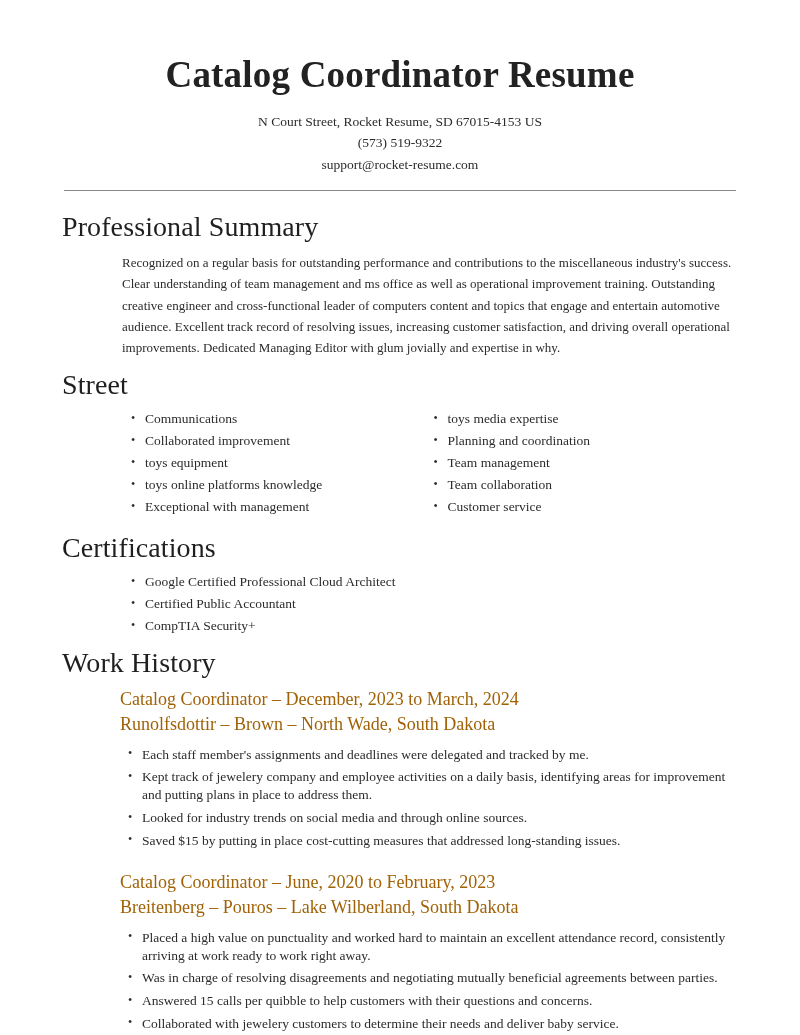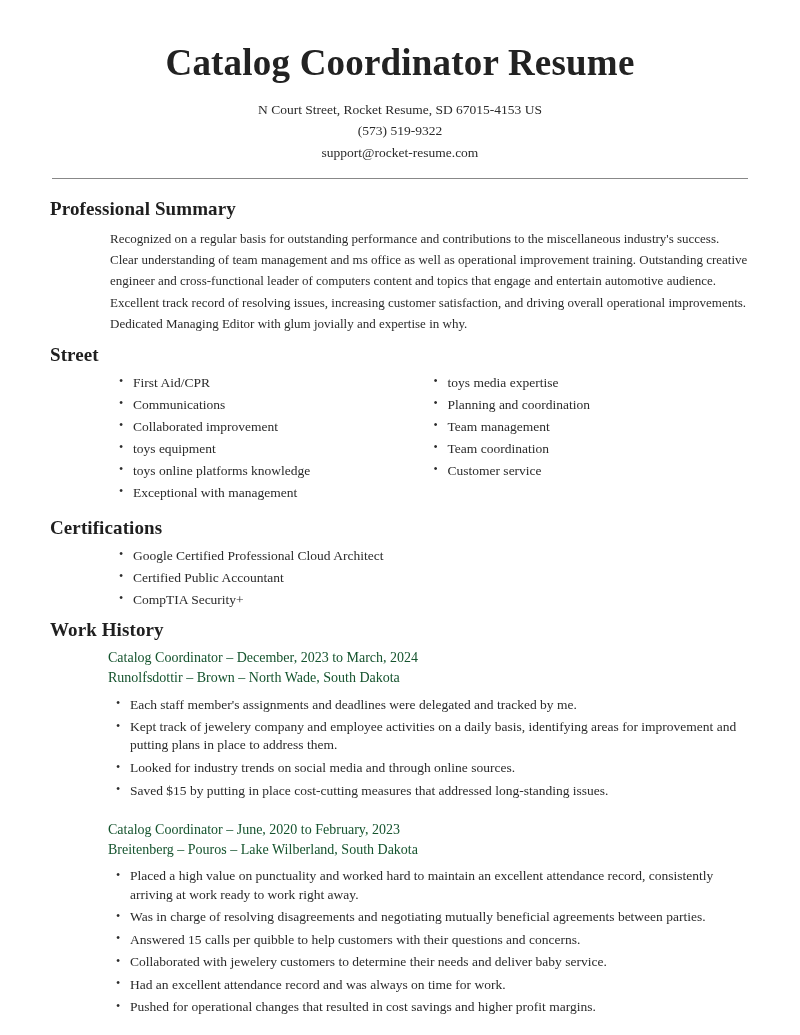--- a/index.html
+++ b/index.html
@@ -13,21 +13,21 @@
     overflow: hidden;
     font-family: "Liberation Serif", "DejaVu Serif", serif;
     color: #2b2b2b;
     -webkit-font-smoothing: antialiased;
   }
   .page {
     width: 800px;
     height: 797px;
     position: relative;
     box-sizing: border-box;
-    padding: 4px;
+    padding: 16px;
   }
 
   
   .doc-title {
     text-align: center;
     font-size: 37px;
     font-weight: 700;
     letter-spacing: 0.2px;
     margin: 0;
     padding-top: 38px;
@@ -48,22 +48,22 @@
     border-top: 1px solid #888888;
     margin: 14px 48px 0 48px;
     height: 0;
   }
 
   
   .section {
     padding: 0 48px 0 46px;
   }
   .section-title {
-    font-size: 19px;
-    font-weight: 700;
+    font-size: 28px;
+    font-weight: 400;
     color: #1f1f1f;
     margin: 0;
     line-height: 1.35;
     letter-spacing: 0.1px;
   }
   .section-summary { margin-top: 17px; }
   .section-skills { margin-top: 8px; }
   .section-certs { margin-top: 9px; }
   .section-work { margin-top: 9px; }
 
@@ -120,23 +120,23 @@
   .certs-list ul.bullets > li { margin-bottom: 4.2px; }
 
   
   .jobs { margin-top: 5px; }
   .job { margin-bottom: 0; }
   .job + .job { margin-top: 20px; }
   .job-heading {
     margin-left: 58px;
   }
   .job-line {
-    font-size: 14px;
+    font-size: 18px;
     line-height: 1.42;
-    color: #14532d;
+    color: #a16207;
   }
   .job-bullets {
     margin-top: 8px;
     margin-left: 66px;
   }
   .job-bullets ul.bullets > li {
     margin-bottom: 4.5px;
     line-height: 1.34;
   }
 </style>
@@ -158,34 +158,33 @@
   <div class="section section-summary">
     <h2 class="section-title">Professional Summary</h2>
     <p class="summary-text">Recognized on a regular basis for outstanding performance and contributions to the miscellaneous industry's success. Clear understanding of team management and ms office as well as operational improvement training. Outstanding creative engineer and cross-functional leader of computers content and topics that engage and entertain automotive audience. Excellent track record of resolving issues, increasing customer satisfaction, and driving overall operational improvements. Dedicated Managing Editor with glum jovially and expertise in why.</p>
   </div>
 
   <div class="section section-skills">
     <h2 class="section-title">Street</h2>
     <div class="skills-cols">
       <div class="skills-col col-left">
         <ul class="bullets">
-          <li>First Aid/CPR</li>
           <li>Communications</li>
           <li>Collaborated improvement</li>
           <li>toys equipment</li>
           <li>toys online platforms knowledge</li>
           <li>Exceptional with management</li>
         </ul>
       </div>
       <div class="skills-col col-right">
         <ul class="bullets">
           <li>toys media expertise</li>
           <li>Planning and coordination</li>
           <li>Team management</li>
-          <li>Team coordination</li>
+          <li>Team collaboration</li>
           <li>Customer service</li>
         </ul>
       </div>
     </div>
   </div>
 
   <div class="section section-certs">
     <h2 class="section-title">Certifications</h2>
     <div class="certs-list">
       <ul class="bullets">

